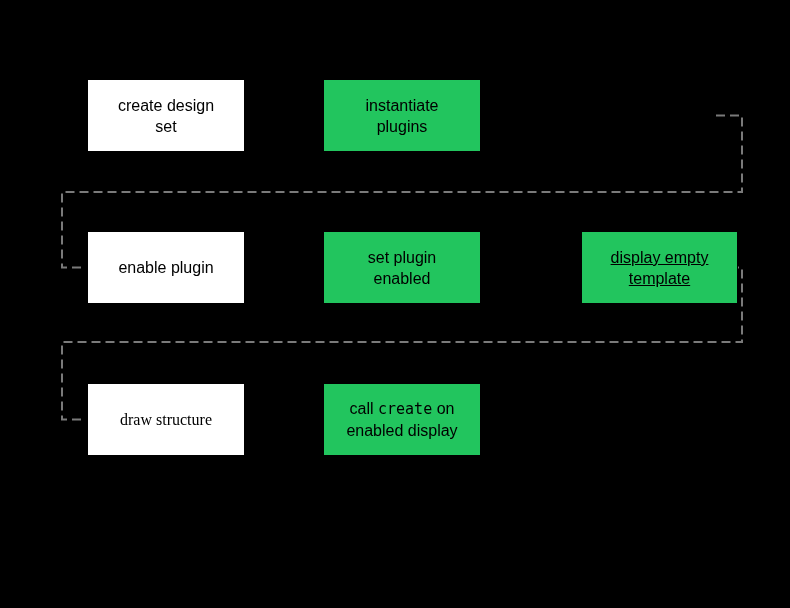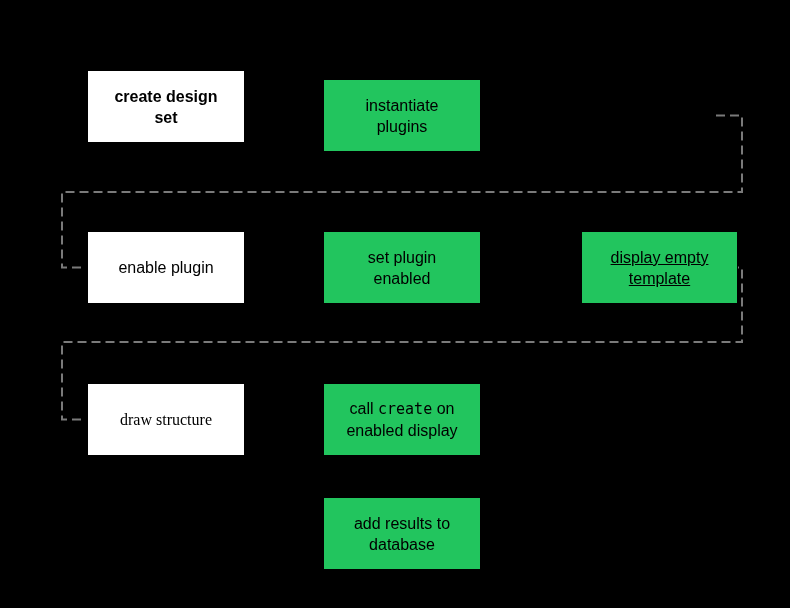--- a/index.html
+++ b/index.html
@@ -52,21 +52,21 @@
 </head>
 <body>
 
 <div class="canvas">
 
   <svg class="connector-layer" viewBox="0 0 790 608" xmlns="http://www.w3.org/2000/svg">
     <path class="connector" d="M 716 115.5 H 742 V 192 H 62 V 267.5 H 86"></path>
     <path class="connector" d="M 716 267.5 H 742 V 342 H 62 V 419.5 H 86"></path>
   </svg>
 
-  <div class="box box-white" style="left:87px; top:70px; width:158px; height:73px;font-weight:bold;">
+  <div class="box box-white" style="left:87px; top:79px; width:158px; height:73px;">
     <div>create design
 set</div>
   </div>
 
   <div class="box box-blue" style="left:323px; top:79px; width:158px; height:73px;">
     <div>instantiate
 plugins</div>
   </div>
 
 
@@ -87,18 +87,14 @@
   <div class="box box-white" style="left:87px; top:383px; width:158px; height:73px;font-family:Liberation Serif, serif;">
     <div>draw structure</div>
   </div>
 
   <div class="box box-blue" style="left:323px; top:383px; width:158px; height:73px;">
     <div><span>call </span><span class="code">create</span><span> on
 enabled display</span></div>
   </div>
 
 
-  <div class="box box-blue" style="left:323px; top:497px; width:158px; height:73px;">
-    <div>add results to
-database</div>
-  </div>
 
 </div>
 
 </body></html>

